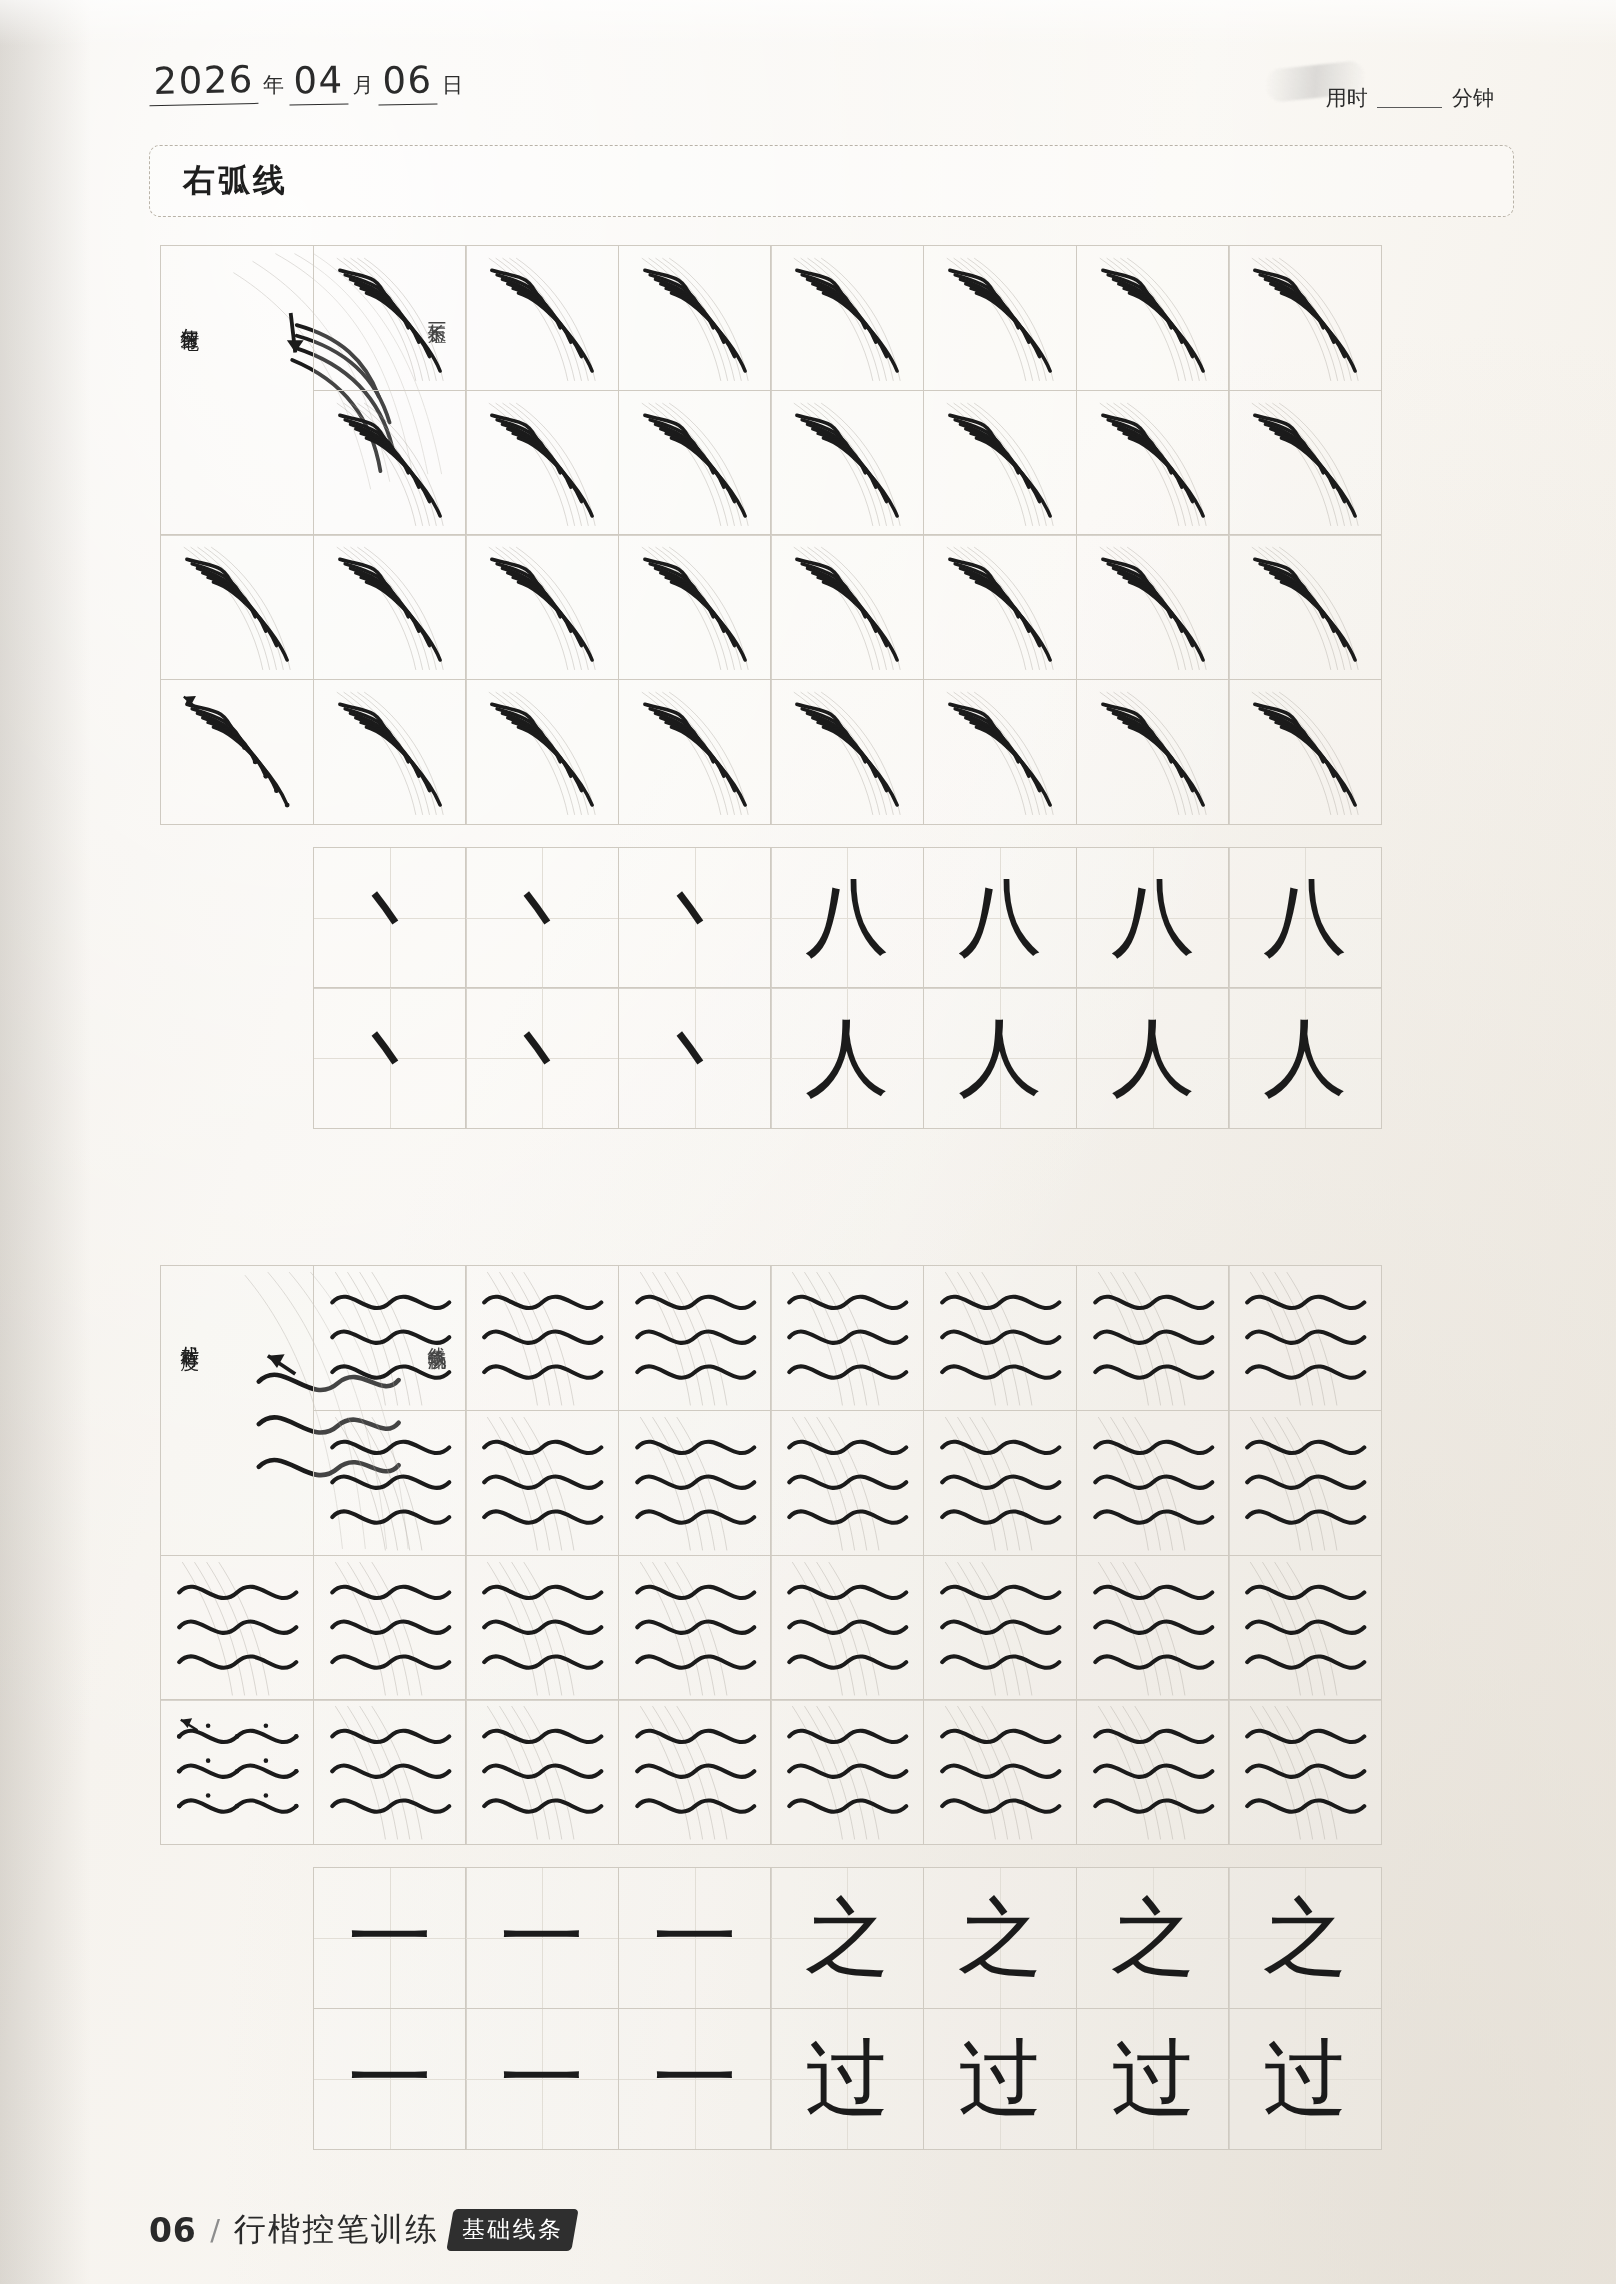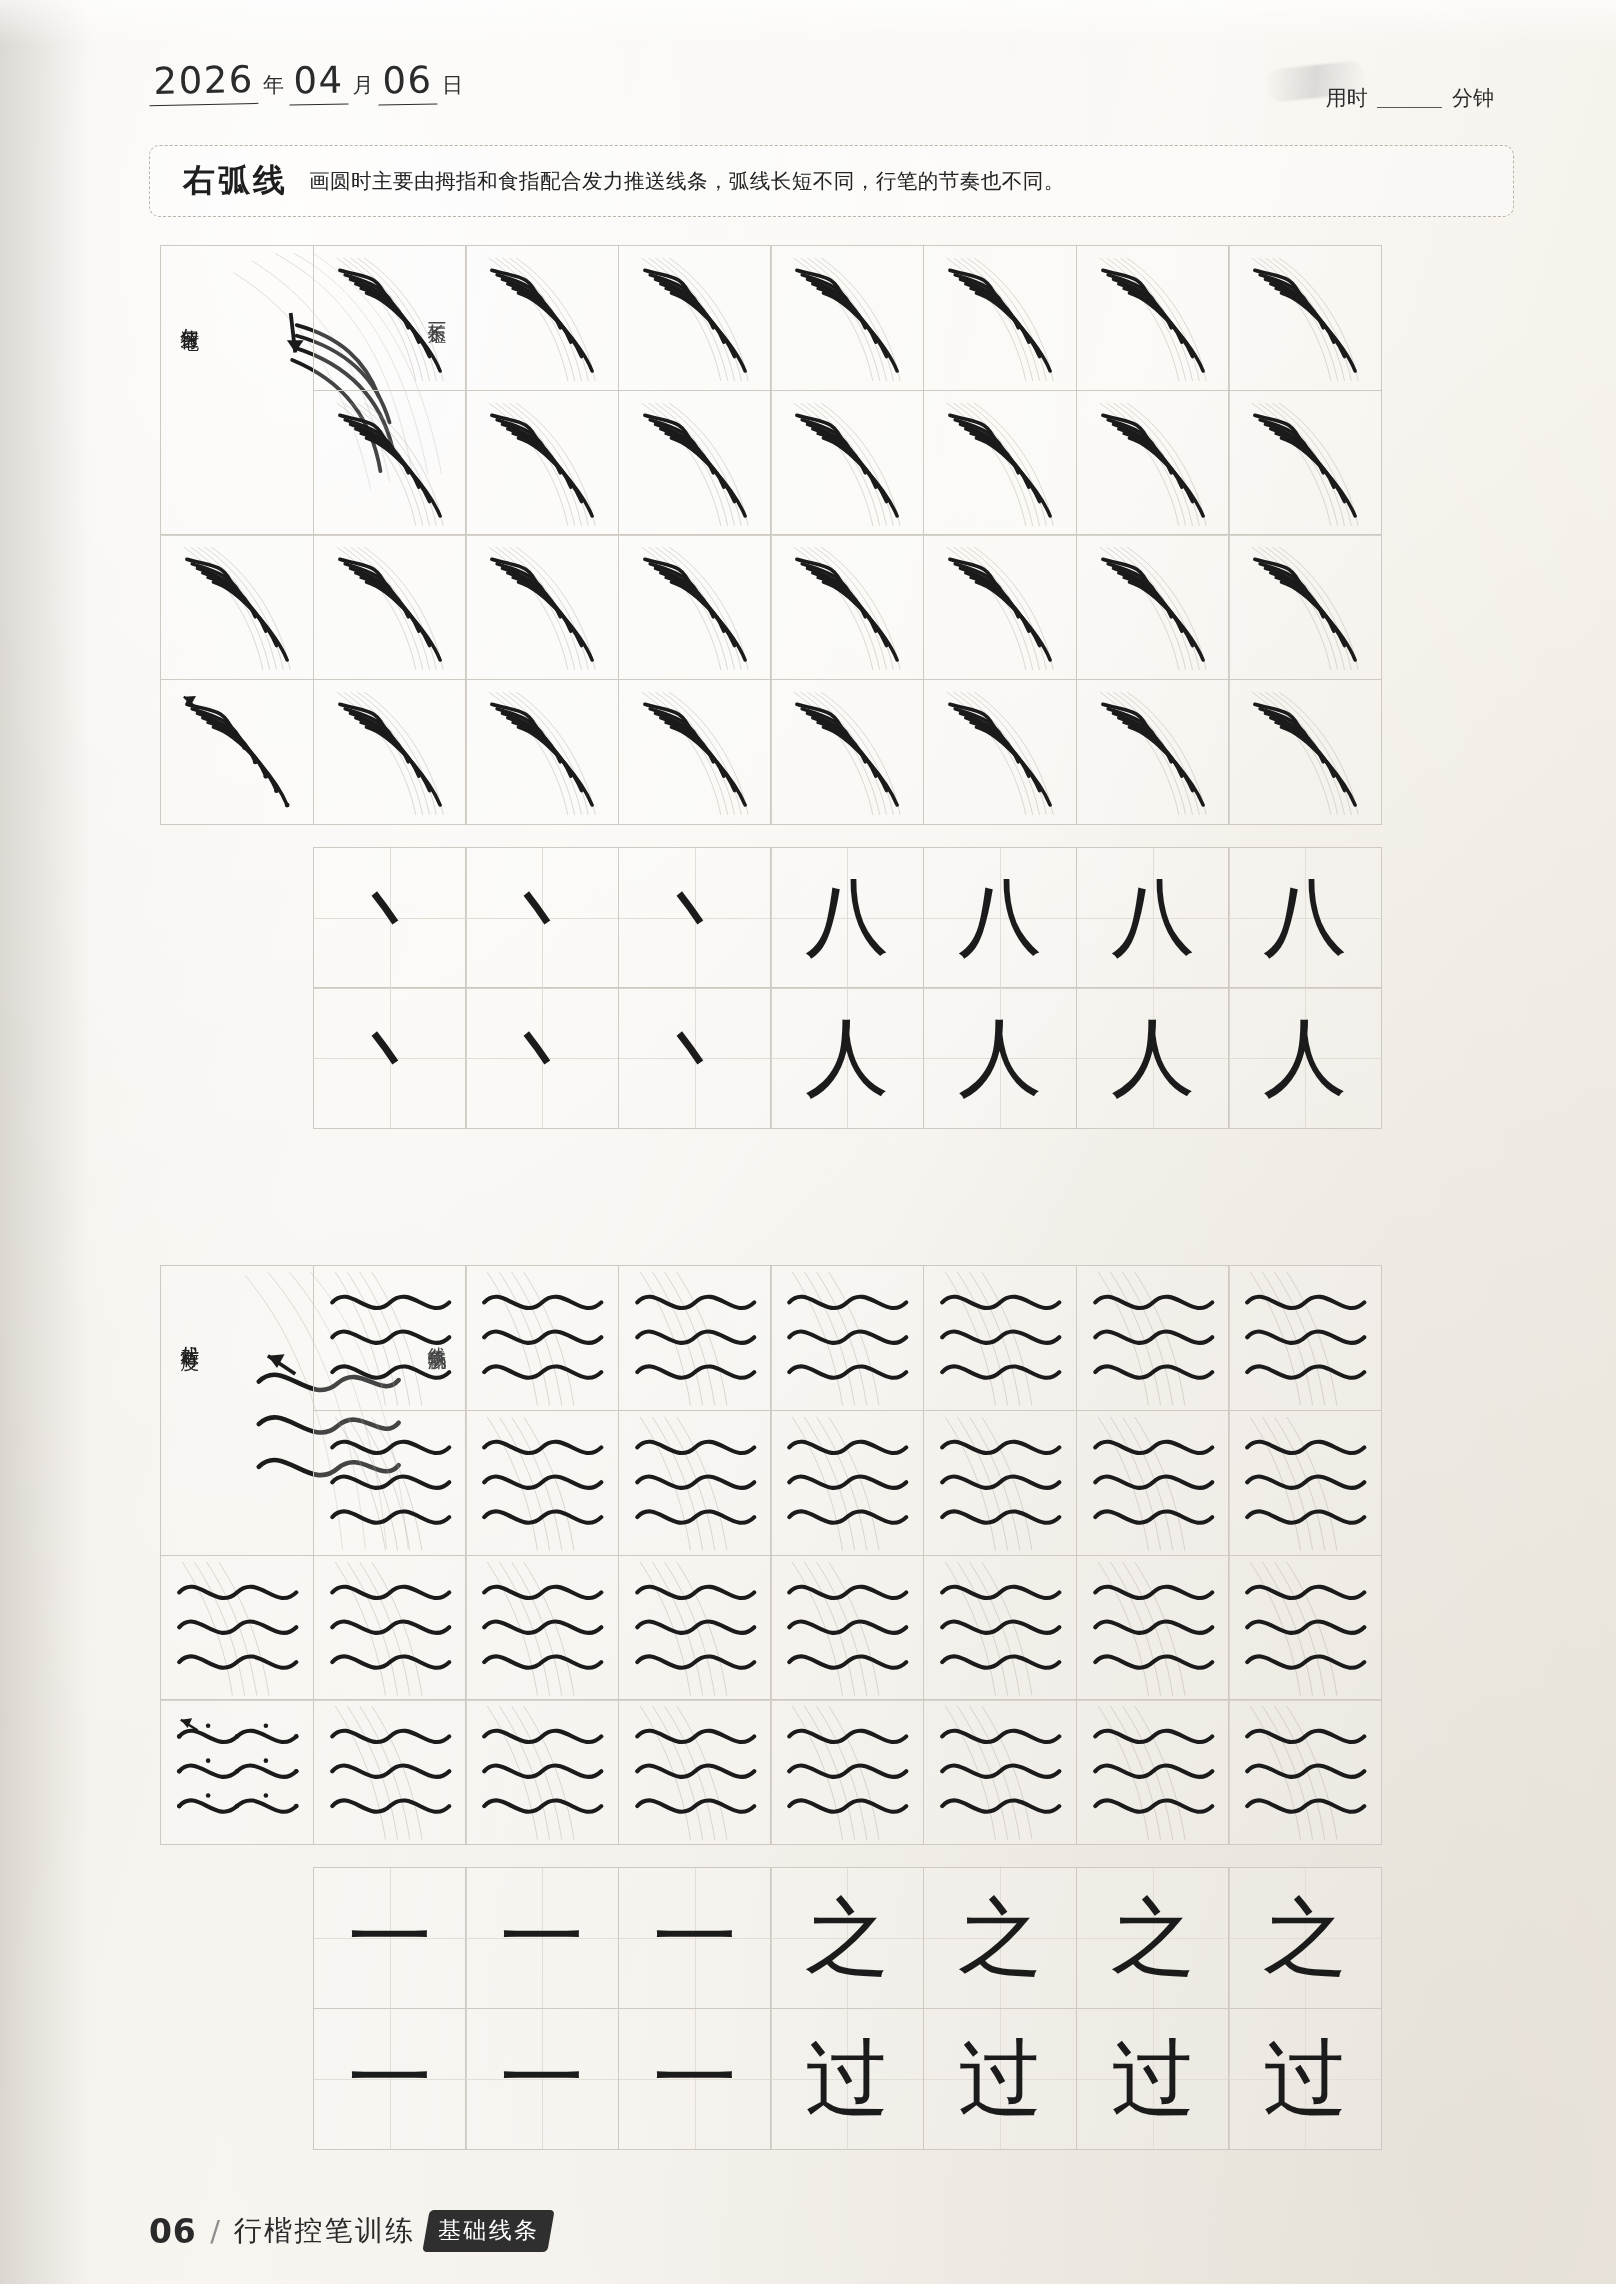--- a/index.html
+++ b/index.html
@@ -90,21 +90,21 @@
   }
   .stroke-txt{
     position:absolute;inset:0;display:flex;align-items:center;justify-content:center;
     font-family:"DejaVu Serif",serif;font-size:84px;color:#1b1b1b;
   }
 
   
   .footer{position:absolute;left:149px;bottom:32px;display:flex;align-items:center;}
   .pno{font-size:33px;font-weight:bold;color:#2a2a2a;letter-spacing:0.8px;}
   .fslash{font-size:29px;color:#8d8d8d;margin:0 13.7px;}
-  .ftxt{font-size:28px;color:#2a2a2a;letter-spacing:2.3px;}
+  .ftxt{font-size:32px;color:#2a2a2a;letter-spacing:2.3px;}
   .fbadge{
     margin-left:10.7px;background:#2f2f2f;color:#fff;font-size:23px;letter-spacing:2.3px;
     padding:4.6px 12px 6px 12px;border-radius:4.6px;transform:skewX(-10deg);
   }
   .fbadge span{display:inline-block;transform:skewX(10deg);}
 </style>
 </head>
 <body>
 
 <div class="page"></div>
@@ -125,21 +125,20 @@
     <div class="penmark"></div>
     <div class="timebox">
       <span class="cjk">用时</span>
       <span class="blank"></span>
       <span class="cjk">分钟</span>
     </div>
   </div>
 
   <div class="banner" style="left:149px;top:145px;width:1363px;height:70px;">
     <span class="btitle cjk">右弧线</span>
-    <span class="bdesc cjk">画圆时主要由拇指和食指配合发力推送线条，弧线长短不同，行笔的节奏也不同。</span>
   </div>
 
   <div class="demo" style="left:160px;top:245px;width:305px;height:289px;">
     <svg class="ghost" viewBox="0 0 400 380" preserveAspectRatio="none">
       <g fill="none" stroke="#9b958c" stroke-width="1.1">
         <path d="M150 10 C 240 60, 300 140, 330 300"></path>
         <path d="M175 10 C 265 60, 320 150, 350 300"></path>
         <path d="M200 10 C 285 65, 340 155, 368 300"></path>
         <path d="M120 20 C 200 70, 265 150, 300 310"></path>
         <path d="M95 35 C 175 85, 240 165, 275 320"></path>

